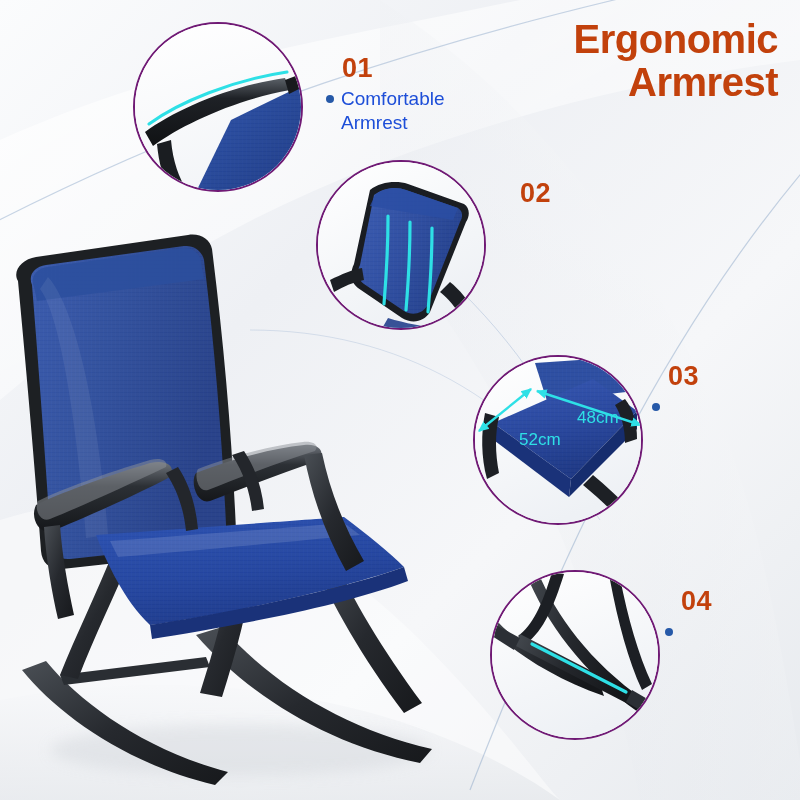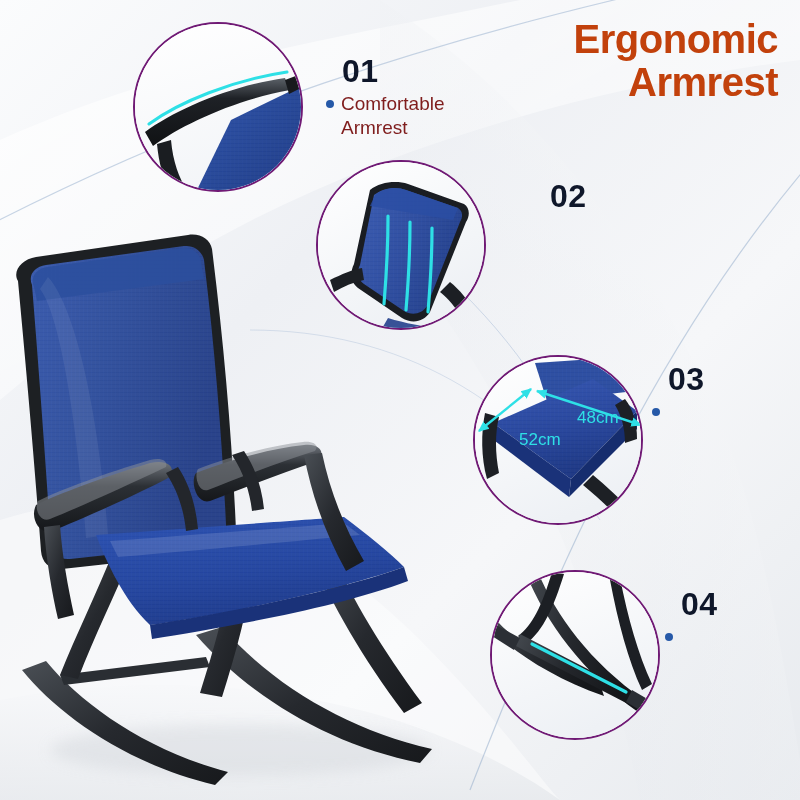--- a/index.html
+++ b/index.html
@@ -34,23 +34,23 @@
     font-weight: 700;
     letter-spacing: -0.5px;
     color: #c2410c;
   }
 
   
   .feat {
     position: absolute;
   }
   .feat .num {
-    font-size: 32px;
+    font-size: 27px;
     font-weight: 700;
-    color: #0f172a;
+    color: #c2410c;
     letter-spacing: 0.5px;
     line-height: 1.0;
     margin-bottom: 5px;
     margin-left: 16px;
   }
   .feat .body {
     display: flex;
     align-items: flex-start;
     gap: 7px;
   }
@@ -58,21 +58,21 @@
     width: 8px;
     height: 8px;
     border-radius: 50%;
     background: #2659a8;
     flex: 0 0 auto;
     margin-top: 8px;
   }
   .feat .txt {
     font-size: 19px;
     line-height: 1.26;
-    color: #7f1d1d;
+    color: #1d4ed8;
     font-weight: 400;
     white-space: pre-line;
   }
 
   
   .bubble {
     position: absolute;
     border-radius: 50%;
     overflow: hidden;
     border: 2px solid #701a75;
@@ -372,21 +372,21 @@
 
   <div class="feat" style="left:326px; top:55px; width:170px;">
     <div class="num">01</div>
     <div class="body">
       <span class="dot"></span>
       <span class="txt">Comfortable
 Armrest</span>
     </div>
   </div>
 
-  <div class="feat" style="left:534px; top:180px; width:160px;">
+  <div class="feat" style="left:504px; top:180px; width:160px;">
     <div class="num">02</div>
   </div>
 
   <div class="feat" style="left:652px; top:363px; width:150px;">
     <div class="num">03</div>
     <div class="body">
       <span class="dot"></span>
     </div>
   </div>
 

